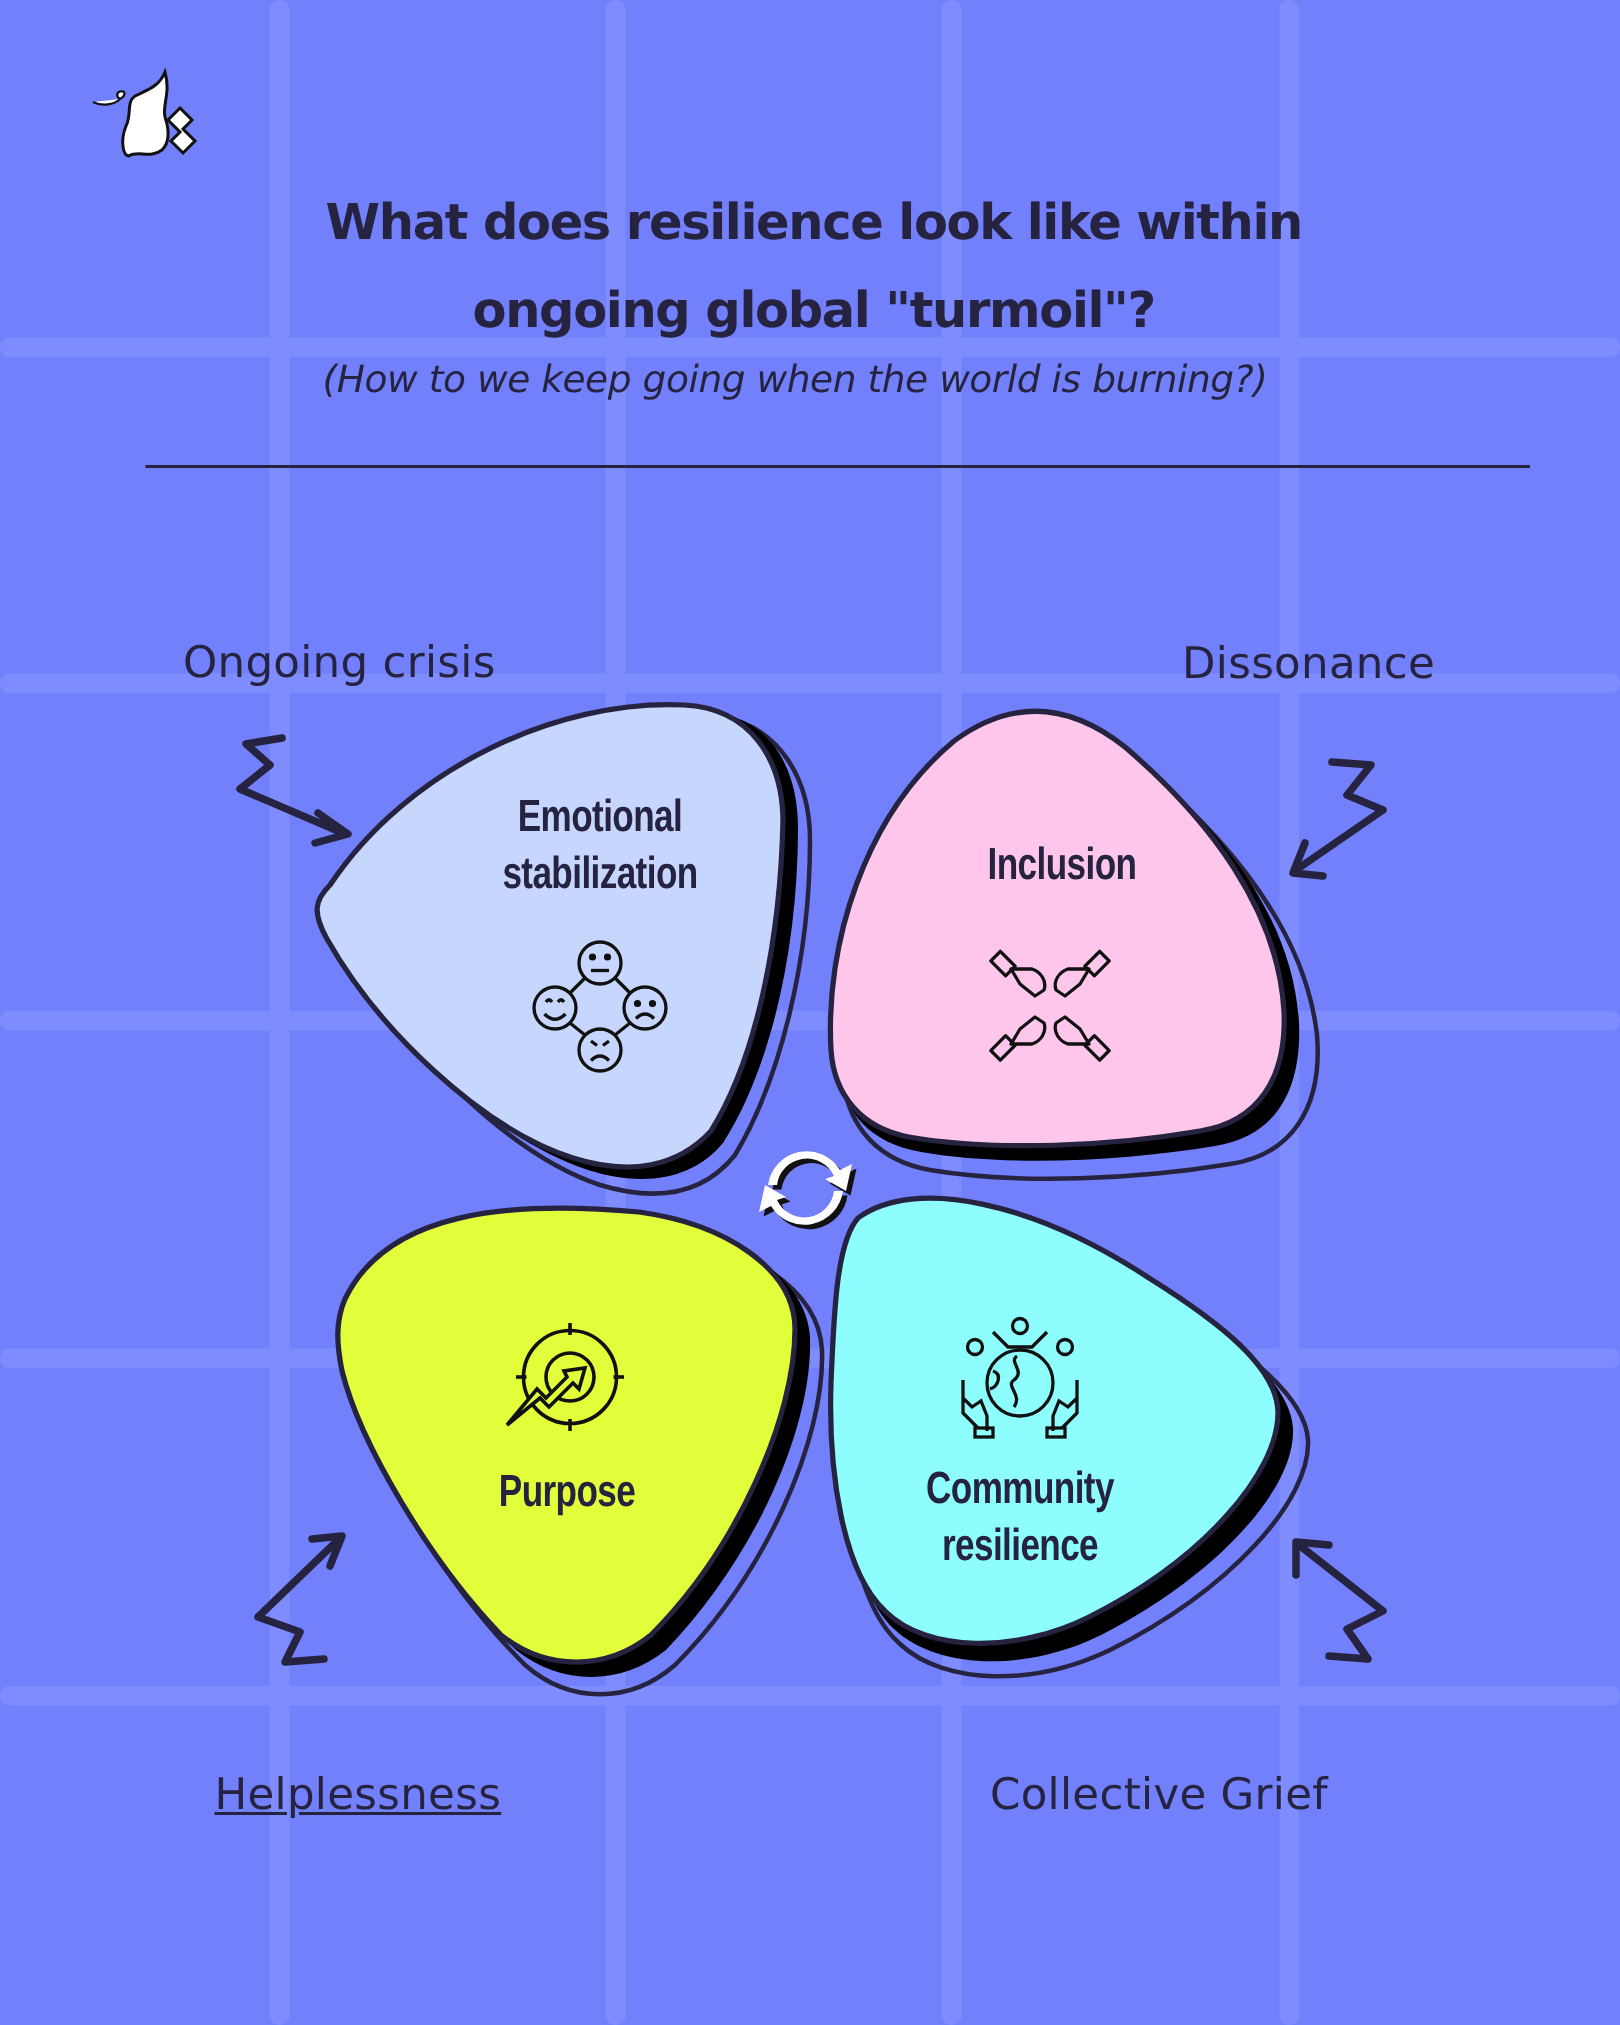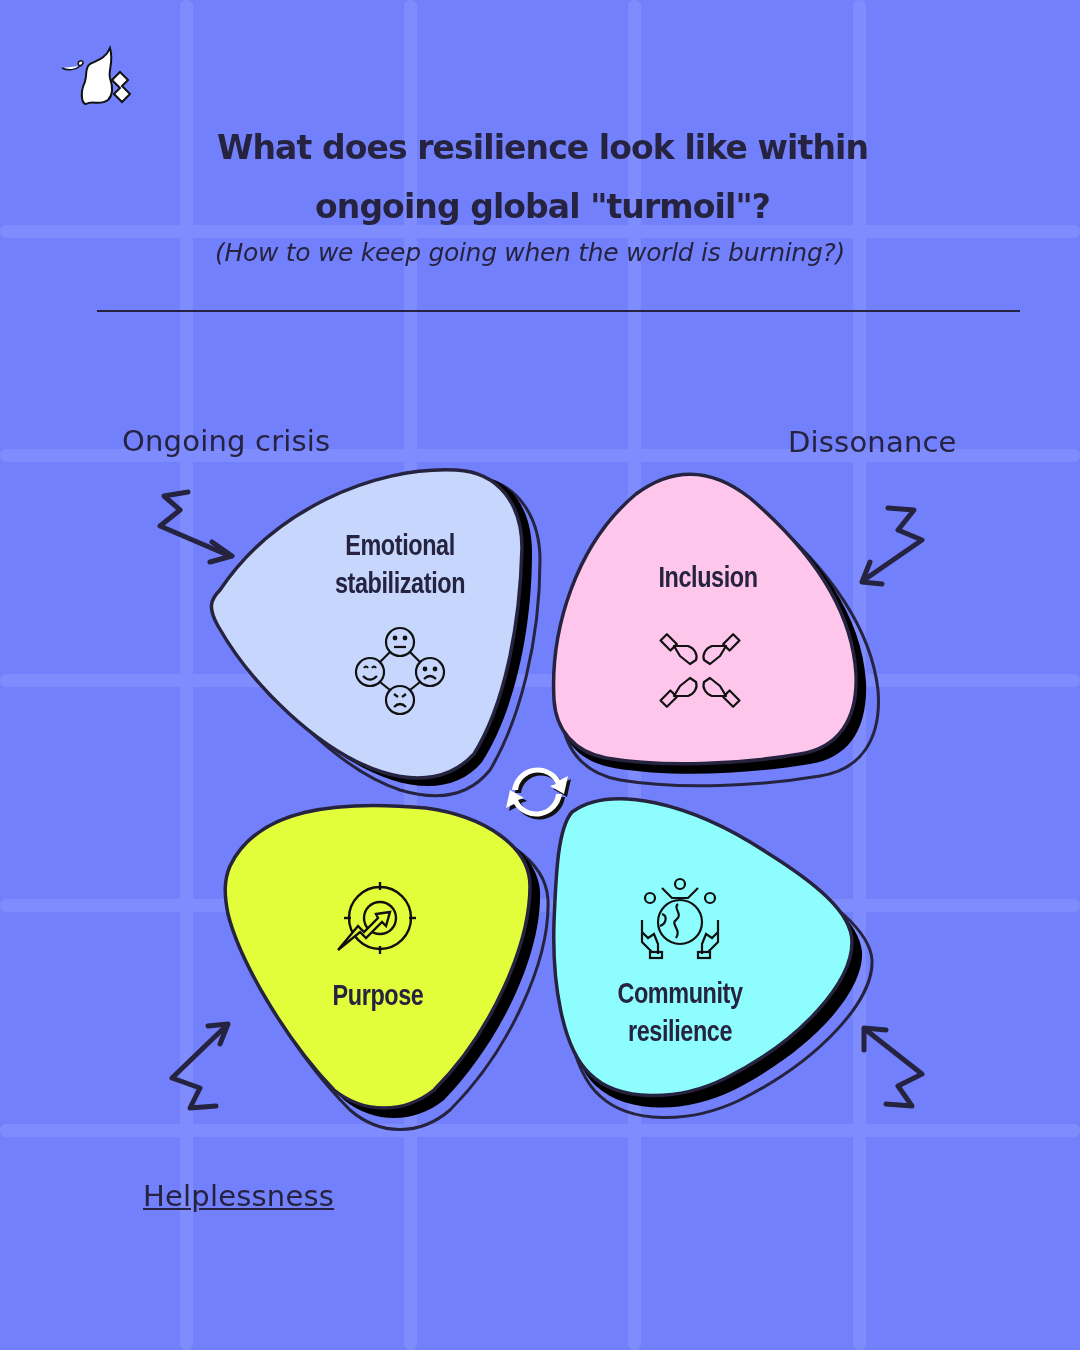--- a/index.html
+++ b/index.html
@@ -60,20 +60,21 @@
   <div class="title">
     <div>What does resilience look like within</div>
     <div>ongoing global "turmoil"?</div>
   </div>
   <div class="subtitle">(How to we keep going when the world is burning?)</div>
   <div class="divider"></div>
 
   <div class="outer-label" style="left:122px; top:424px;">Ongoing crisis</div>
   <div class="outer-label" style="left:768px; top:425px;margin-left:20px;">Dissonance</div>
   <div class="outer-label" style="left:143px; top:1179px;text-decoration:underline;">Helplessness</div>
+  <div class="outer-label" style="left:660px; top:1179px;">Collective Grief</div>
 
   <svg class="petal-svg" viewBox="0 0 1080 1350">
 
     <g>
       <path d="M246 585 C300 510 400 470 480 478 C520 484 540 520 540 560 C540 640 520 720 490 770 C470 795 440 802 400 790 C340 770 270 700 236 640 C226 620 230 600 246 585 Z" fill="none" stroke="#25233F" stroke-width="3"></path>
       <path d="M230 592 C284 516 384 472 468 474 C512 476 532 510 532 552 C532 632 514 712 482 762 C462 786 430 792 392 780 C330 760 262 694 226 634 C216 614 218 604 230 592 Z" fill="#000"></path>
       <path d="M220 590 C272 512 372 466 456 470 C500 472 522 506 522 548 C520 628 504 706 474 754 C452 778 420 784 382 772 C320 752 252 686 218 626 C208 608 210 600 220 590 Z" fill="#C6D6FC" stroke="#25233F" stroke-width="3.5"></path>
     </g>
 
     <g>

